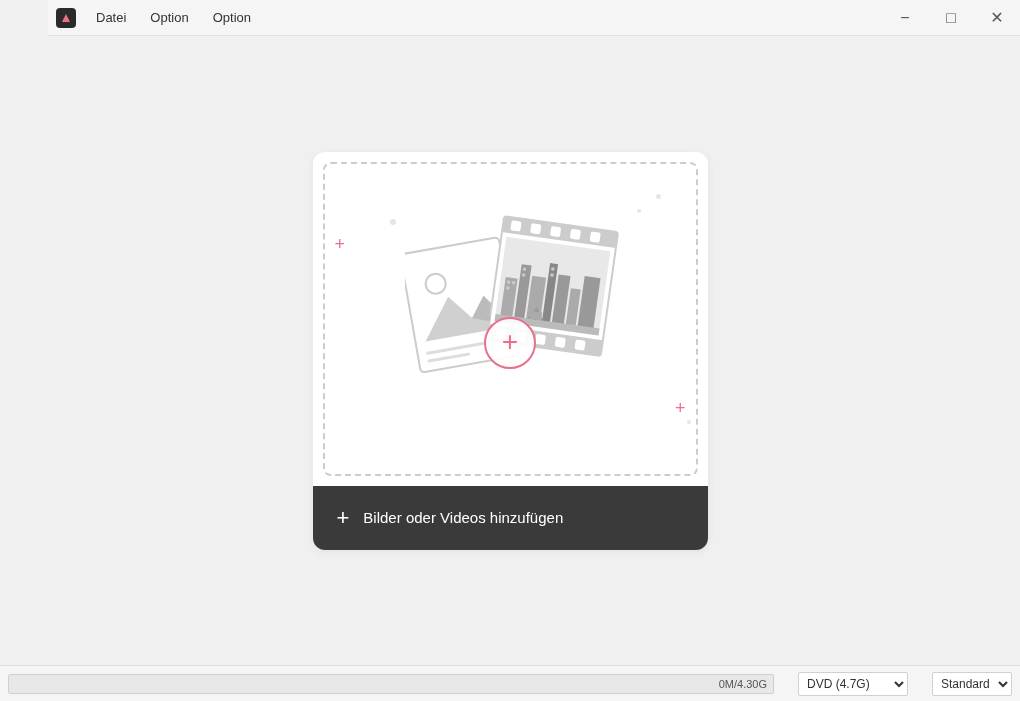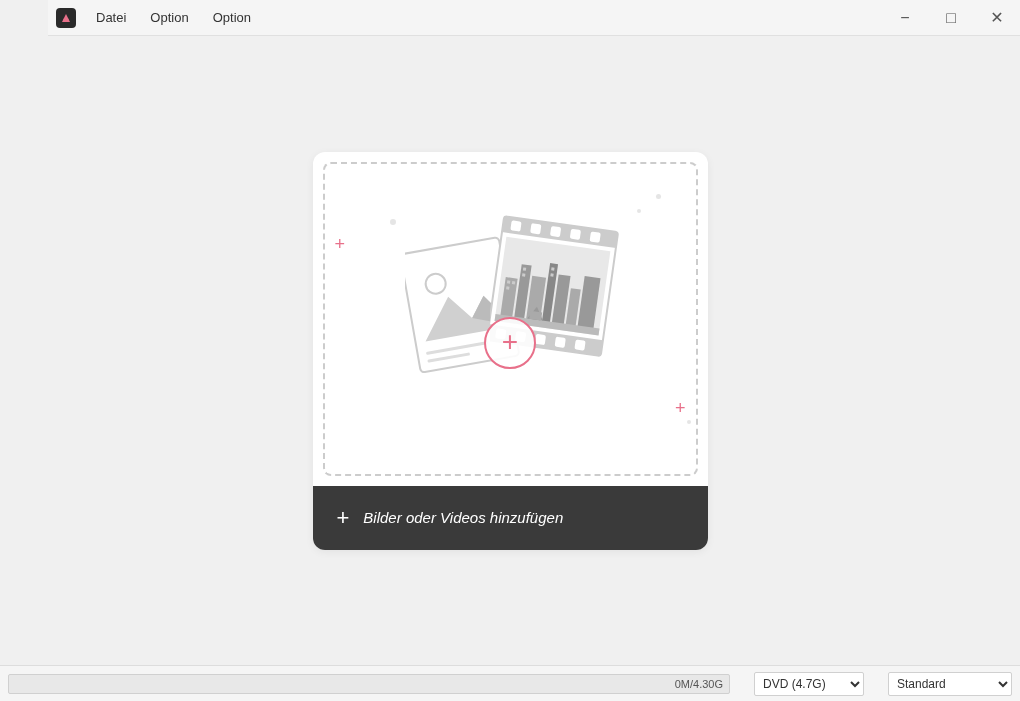--- a/index.html
+++ b/index.html
@@ -182,21 +182,20 @@
     }
     .add-bar-plus {
       color: #fff;
       font-size: 22px;
       font-weight: 300;
       margin-right: 14px;
     }
     .add-bar-label {
       color: #fff;
       font-size: 15px;
-      font-style: italic;
     }
 
     
     .statusbar {
       height: 36px;
       background: #f5f5f5;
       border-top: 1px solid #ddd;
       display: flex;
       align-items: center;
       padding: 0 8px;
@@ -229,21 +228,21 @@
       height: 24px;
       border: 1px solid #d0d0d0;
       border-radius: 2px;
       background: #fff;
       padding: 0 4px;
       font-size: 12px;
       color: #333;
       cursor: pointer;
     }
     .statusbar-select-dvd { width: 110px; }
-    .statusbar-select-quality { width: 124px; }
+    .statusbar-select-quality { width: 80px; }
   </style>
 </head>
 <body>
 
 <div class="titlebar">
   <div class="titlebar-logo">
     <svg class="logo-icon" viewBox="0 0 20 20" xmlns="http://www.w3.org/2000/svg">
       <rect width="20" height="20" rx="4" fill="#2a2a2a"></rect>
       <path d="M6 14 L10 6 L14 14" fill="#e8708a"></path>
       <path d="M7.5 11.5 L12.5 11.5" stroke="#e8708a" stroke-width="1.5" fill="none"></path>

